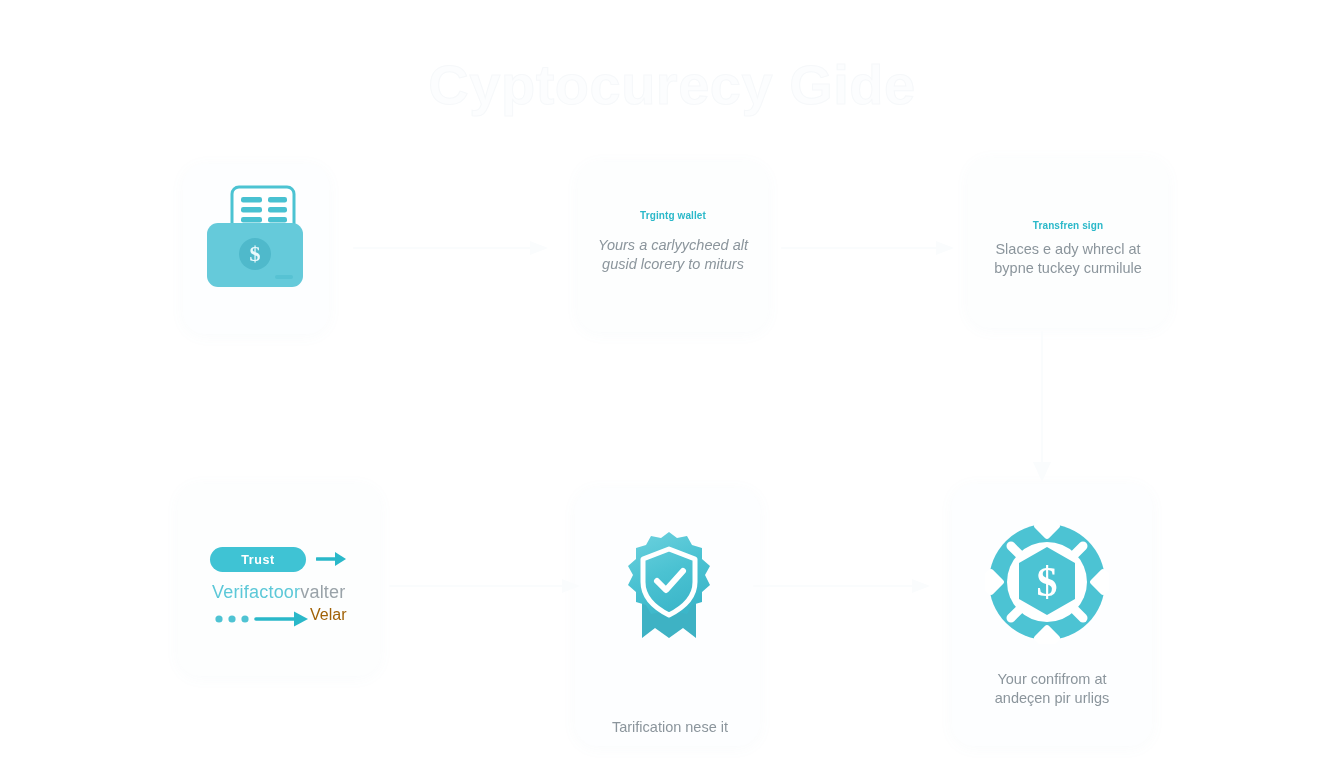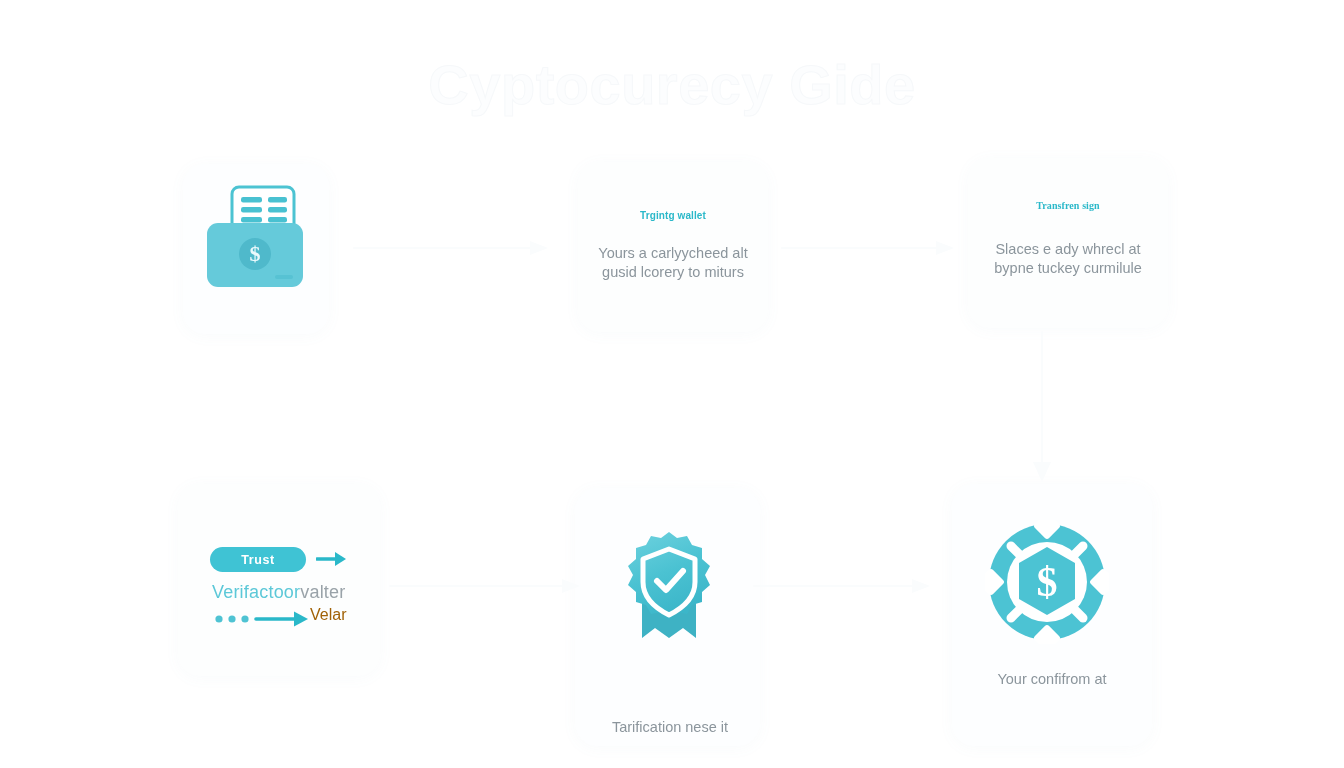--- a/index.html
+++ b/index.html
@@ -55,22 +55,22 @@
   #card-targeting{ left:578px; top:162px; width:190px; height:170px; }
   #card-transfer{ left:968px; top:158px; width:200px; height:170px; }
 
   
   #card-trust{ left:178px; top:484px; width:202px; height:192px; }
   #card-verify{ left:575px; top:488px; width:185px; height:258px; background:#fdfeff; }
   #card-confirm{ left:952px; top:484px; width:200px; height:262px; background:#fdfeff; }
 
   
   .t-targeting-title{position:absolute;left:578px;top:210px;width:190px;}
-  .t-targeting-desc {position:absolute;left:563px;top:244px;width:220px;}
-  .t-transfer-title {position:absolute;left:968px;top:200px;width:200px;font-family:Liberation Serif, serif;}
+  .t-targeting-desc {position:absolute;left:563px;top:236px;width:220px;font-style:italic;}
+  .t-transfer-title {position:absolute;left:968px;top:220px;width:200px;}
   .t-transfer-desc  {position:absolute;left:958px;top:240px;width:220px;}
   .t-verify-desc    {position:absolute;left:560px;top:678px;width:220px;margin-top:40px;}
   .t-confirm-desc   {position:absolute;left:942px;top:670px;width:220px;}
 
   
   .wallet-wrap{position:absolute;left:205px;top:183px;width:102px;height:110px;}
 
   
   .badge-wrap{position:absolute;left:620px;top:530px;width:98px;height:112px;}
 
@@ -229,20 +229,21 @@
       <path d="M62 27 L90 43 V79 L62 95 L34 79 V43 Z" fill="#4cc3d3"></path>
       <text x="62" y="76" text-anchor="middle" font-family="'Liberation Serif',serif" font-size="42" font-weight="700" fill="#ffffff">$</text>
     </svg>
   </div>
 
   <div class="t-verify-desc card-desc">
     <span>Tarification nese it</span>
   </div>
   <div class="t-confirm-desc card-desc">
     <span>Your confifrom at</span>
+    <span>andeçen pir urligs</span>
   </div>
 
   <div class="conn" id="conn-1">
     <svg viewBox="0 0 200 24" width="200" height="24">
       <path d="M2 12 H182" stroke="#fafcfd" stroke-width="2.2" stroke-linecap="round"></path>
       <path d="M178 5 L196 12 L178 19 Z" fill="#fafcfd"></path>
     </svg>
   </div>
   <div class="conn" id="conn-2">
     <svg viewBox="0 0 178 24" width="178" height="24">

